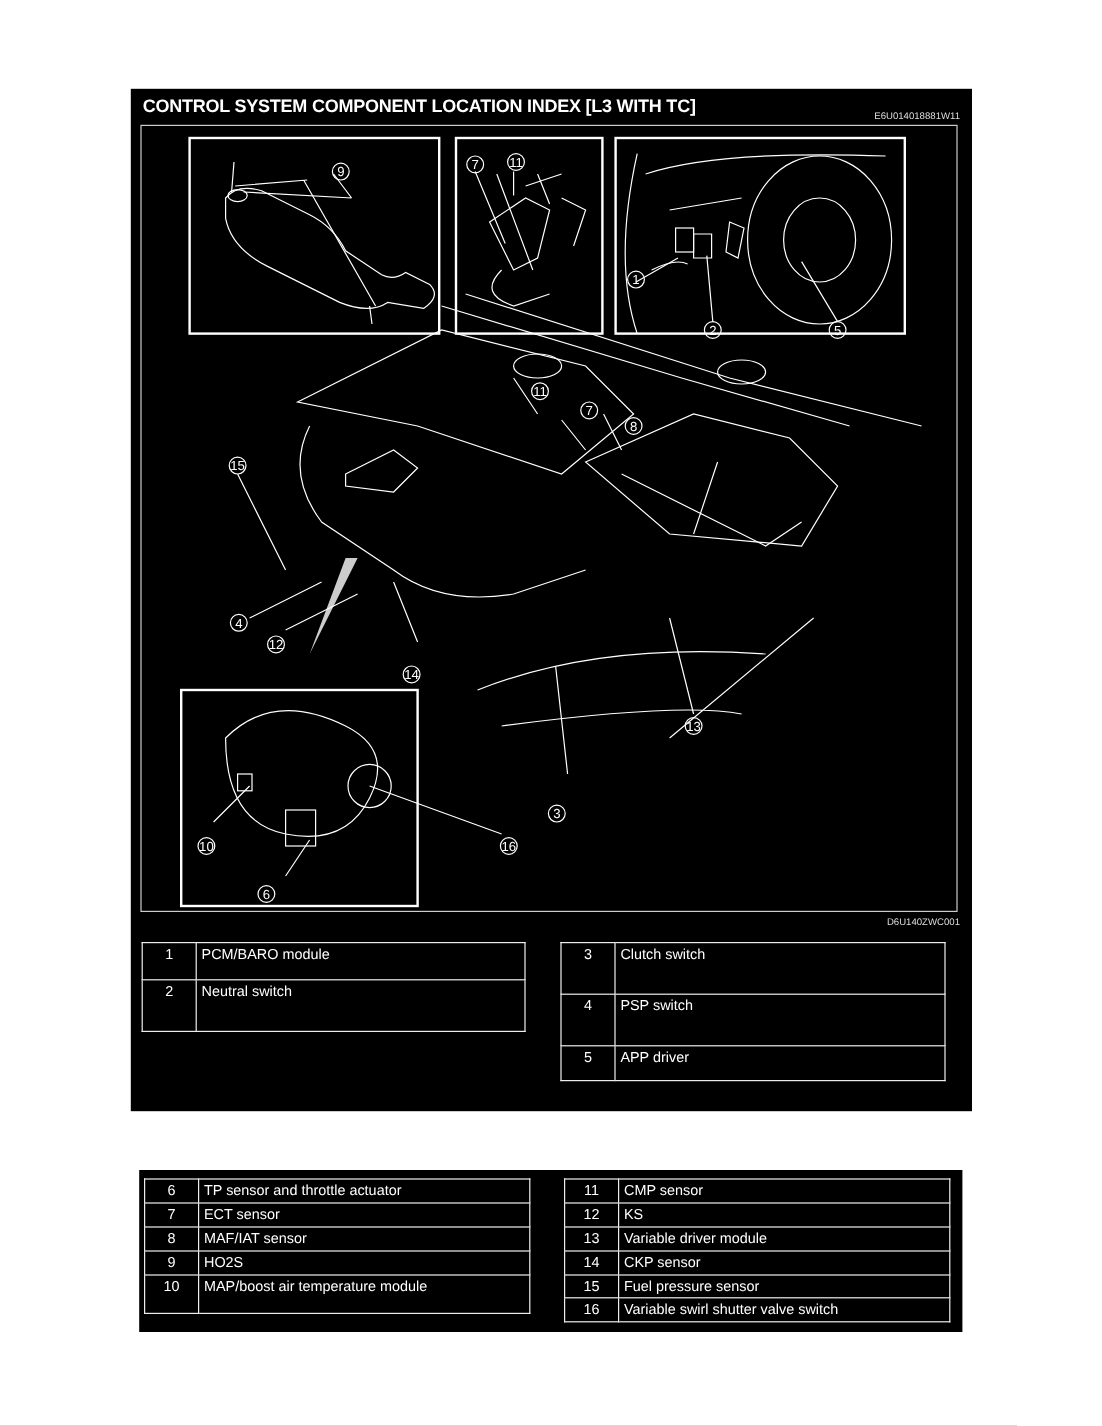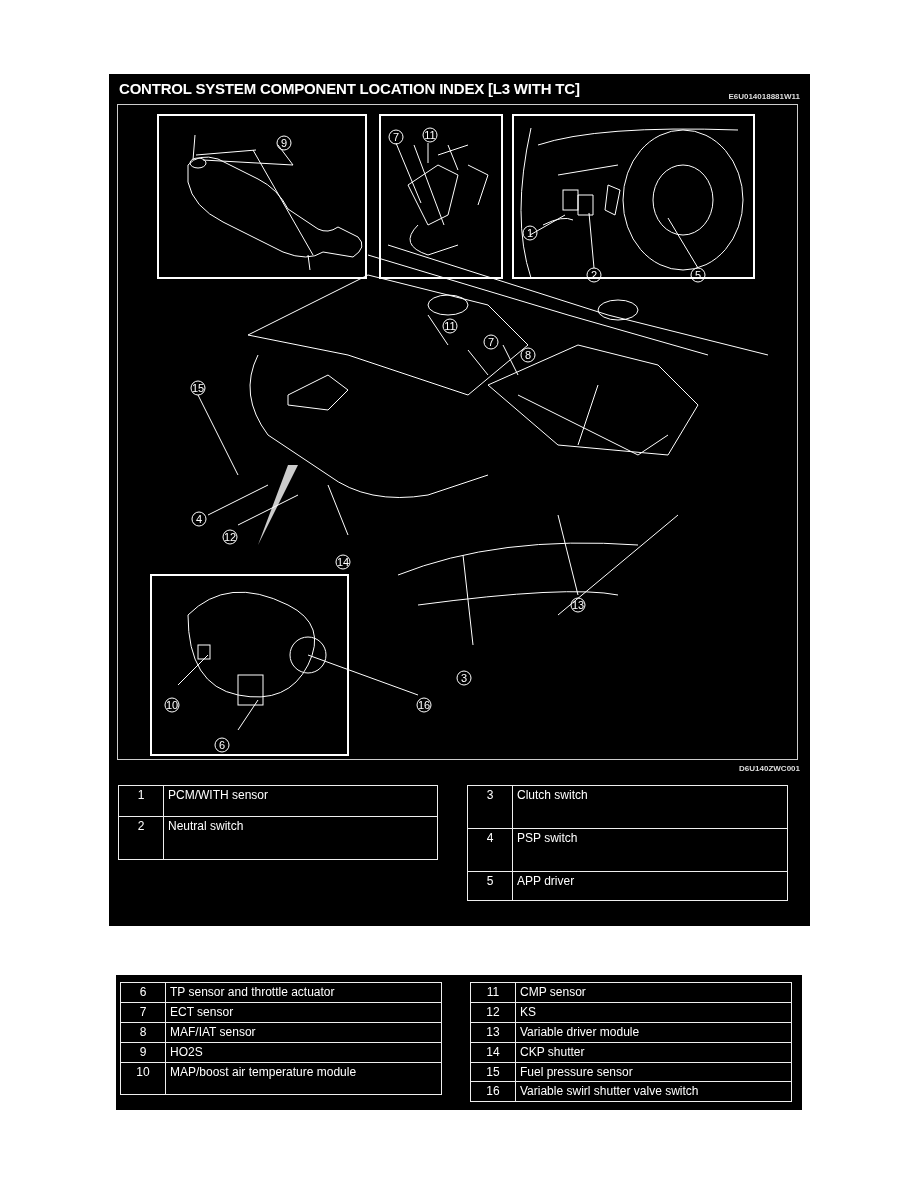--- a/index.html
+++ b/index.html
@@ -2,23 +2,23 @@
 <html><head>
 <meta charset="utf-8">
 <style>
   html, body { margin:0; padding:0; background:#ffffff; }
   body { width:918px; height:1188px; position:relative; overflow:hidden;
          font-family:"Liberation Sans", sans-serif; color:#ffffff; }
   .panel { position:absolute; background:#000; }
   #top-panel { left:109px; top:74px; width:701px; height:852px; }
   #bottom-panel { left:116px; top:975px; width:686px; height:135px; }
   .title { position:absolute; left:10px; top:6px; font-size:15px; font-weight:bold; letter-spacing:-0.2px; }
-  .doc-code { position:absolute; right:10px; top:18px; font-size:8px; color:#ddd;font-weight:bold; }
+  .doc-code { position:absolute; right:10px; top:18px; font-size:8px; color:#ddd; }
   .figure-frame { position:absolute; left:8px; top:30px; width:679px; height:654px; border:1px solid #ccc; }
-  .fig-code { position:absolute; right:10px; top:690px; font-size:8px; color:#ddd;font-weight:bold; }
+  .fig-code { position:absolute; right:10px; top:690px; font-size:8px; color:#ddd; }
   svg { position:absolute; left:0; top:0; }
   .callout text { font-size:11px; fill:#fff; font-family:"Liberation Sans", sans-serif; }
   table.legend { position:absolute; border-collapse:collapse; font-size:12px; }
   table.legend td { border:1px solid #eee; color:#fff; vertical-align:top; padding:2px 4px; }
   table.legend td.num { width:36px; text-align:center; }
 </style>
 </head>
 <body>
 
 <div class="panel" id="top-panel">
@@ -112,21 +112,21 @@
       </g>
     </svg>
   </div>
 
   <div class="fig-code">D6U140ZWC001</div>
 
   <table class="legend" style="left:9px; top:711px; width:320px;">
     <tbody>
         <tr style="height:31px">
       <td class="num">1</td>
-      <td>PCM/WITH sensor</td>
+      <td>PCM/BARO module</td>
     </tr>
     <tr style="height:43px">
       <td class="num">2</td>
       <td>Neutral switch</td>
     </tr>
   </tbody>
     </table>
 
   <table class="legend" style="left:358px; top:711px; width:321px;">
     <tbody>
@@ -181,21 +181,21 @@
     <tr style="height:20px">
       <td class="num">12</td>
       <td>KS</td>
     </tr>
     <tr style="height:20px">
       <td class="num">13</td>
       <td>Variable driver module</td>
     </tr>
     <tr style="height:20px">
       <td class="num">14</td>
-      <td>CKP shutter</td>
+      <td>CKP sensor</td>
     </tr>
     <tr style="height:19px">
       <td class="num">15</td>
       <td>Fuel pressure sensor</td>
     </tr>
     <tr style="height:20px">
       <td class="num">16</td>
       <td>Variable swirl shutter valve switch</td>
     </tr>
   </tbody>

